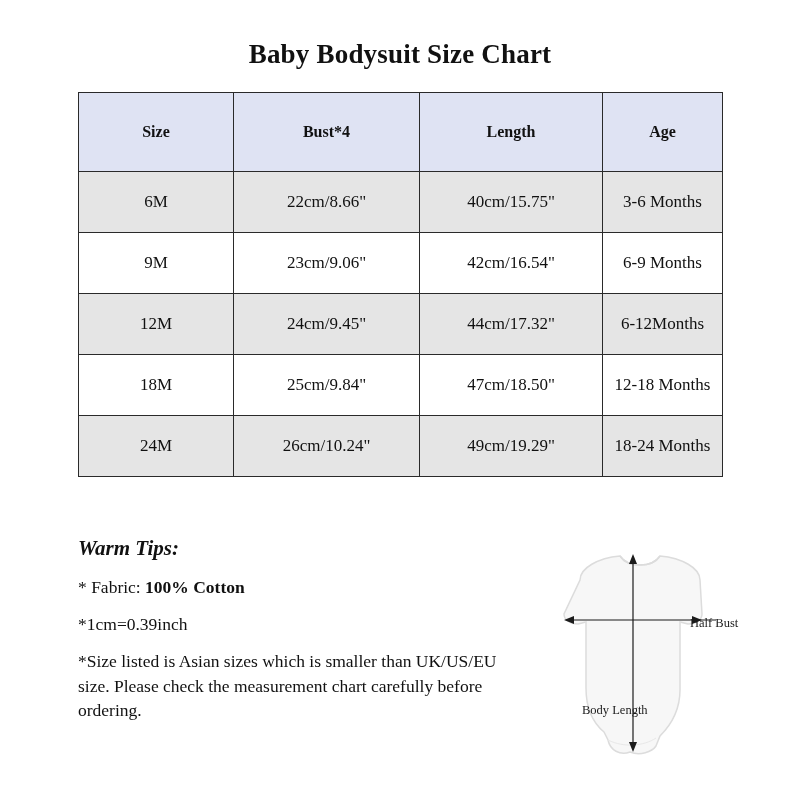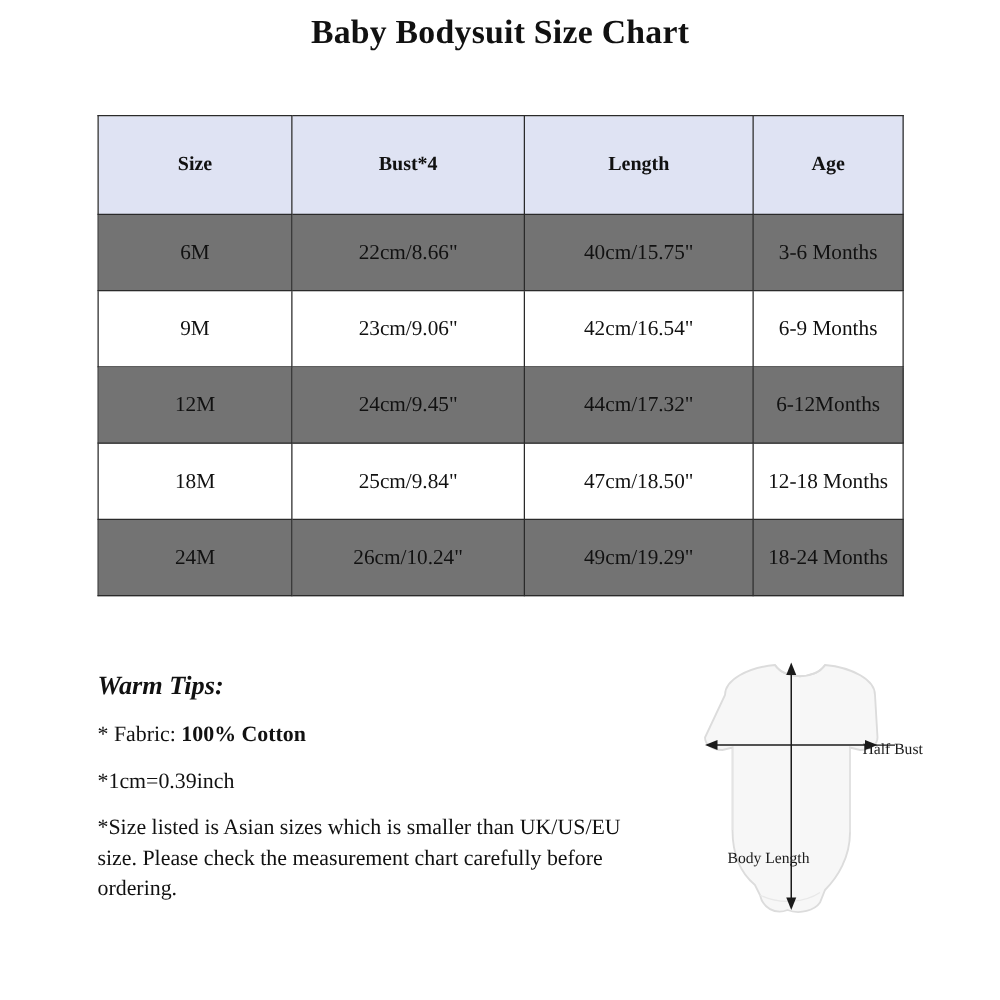--- a/index.html
+++ b/index.html
@@ -17,21 +17,21 @@
   .page {
     position: relative;
     width: 800px;
     height: 800px;
   }
   .title {
     text-align: center;
     font-size: 27px;
     font-weight: bold;
     letter-spacing: 0.2px;
-    padding-top: 10px;
+    padding-top: 39px;
     font-family: "Liberation Serif", serif;
   }
   .table-wrap {
     position: absolute;
     left: 78px;
     top: 92px;
     width: 644px;
   }
   table.size-chart {
     border-collapse: collapse;
@@ -49,21 +49,21 @@
     background: #ffffff;
     color: #111111;
   }
   table.size-chart thead th {
     font-weight: bold;
     font-size: 16px;
     background: #dfe3f3;
     height: 78px;
   }
   table.size-chart tbody tr.alt td {
-    background: #737373;
+    background: #e5e5e5;
   }
   col.c1 { width: 155px; }
   col.c2 { width: 186px; }
   col.c3 { width: 183px; }
   col.c4 { width: 120px; }
 
   .tips {
     position: absolute;
     left: 78px;
     top: 536px;
@@ -81,21 +81,21 @@
     line-height: 1.42;
     margin-bottom: 12px;
     font-family: "Liberation Serif", serif;
   }
   .tip-line b {
     font-weight: bold;
   }
   .figure {
     position: absolute;
     left: 520px;
-    top: 516px;
+    top: 540px;
     width: 270px;
     height: 250px;
   }
   .fig-label {
     position: absolute;
     font-size: 12.5px;
     font-family: "Liberation Serif", serif;
     color: #1b1b1b;
   }
   .fig-label.half-bust { left: 170px; top: 76px; }

